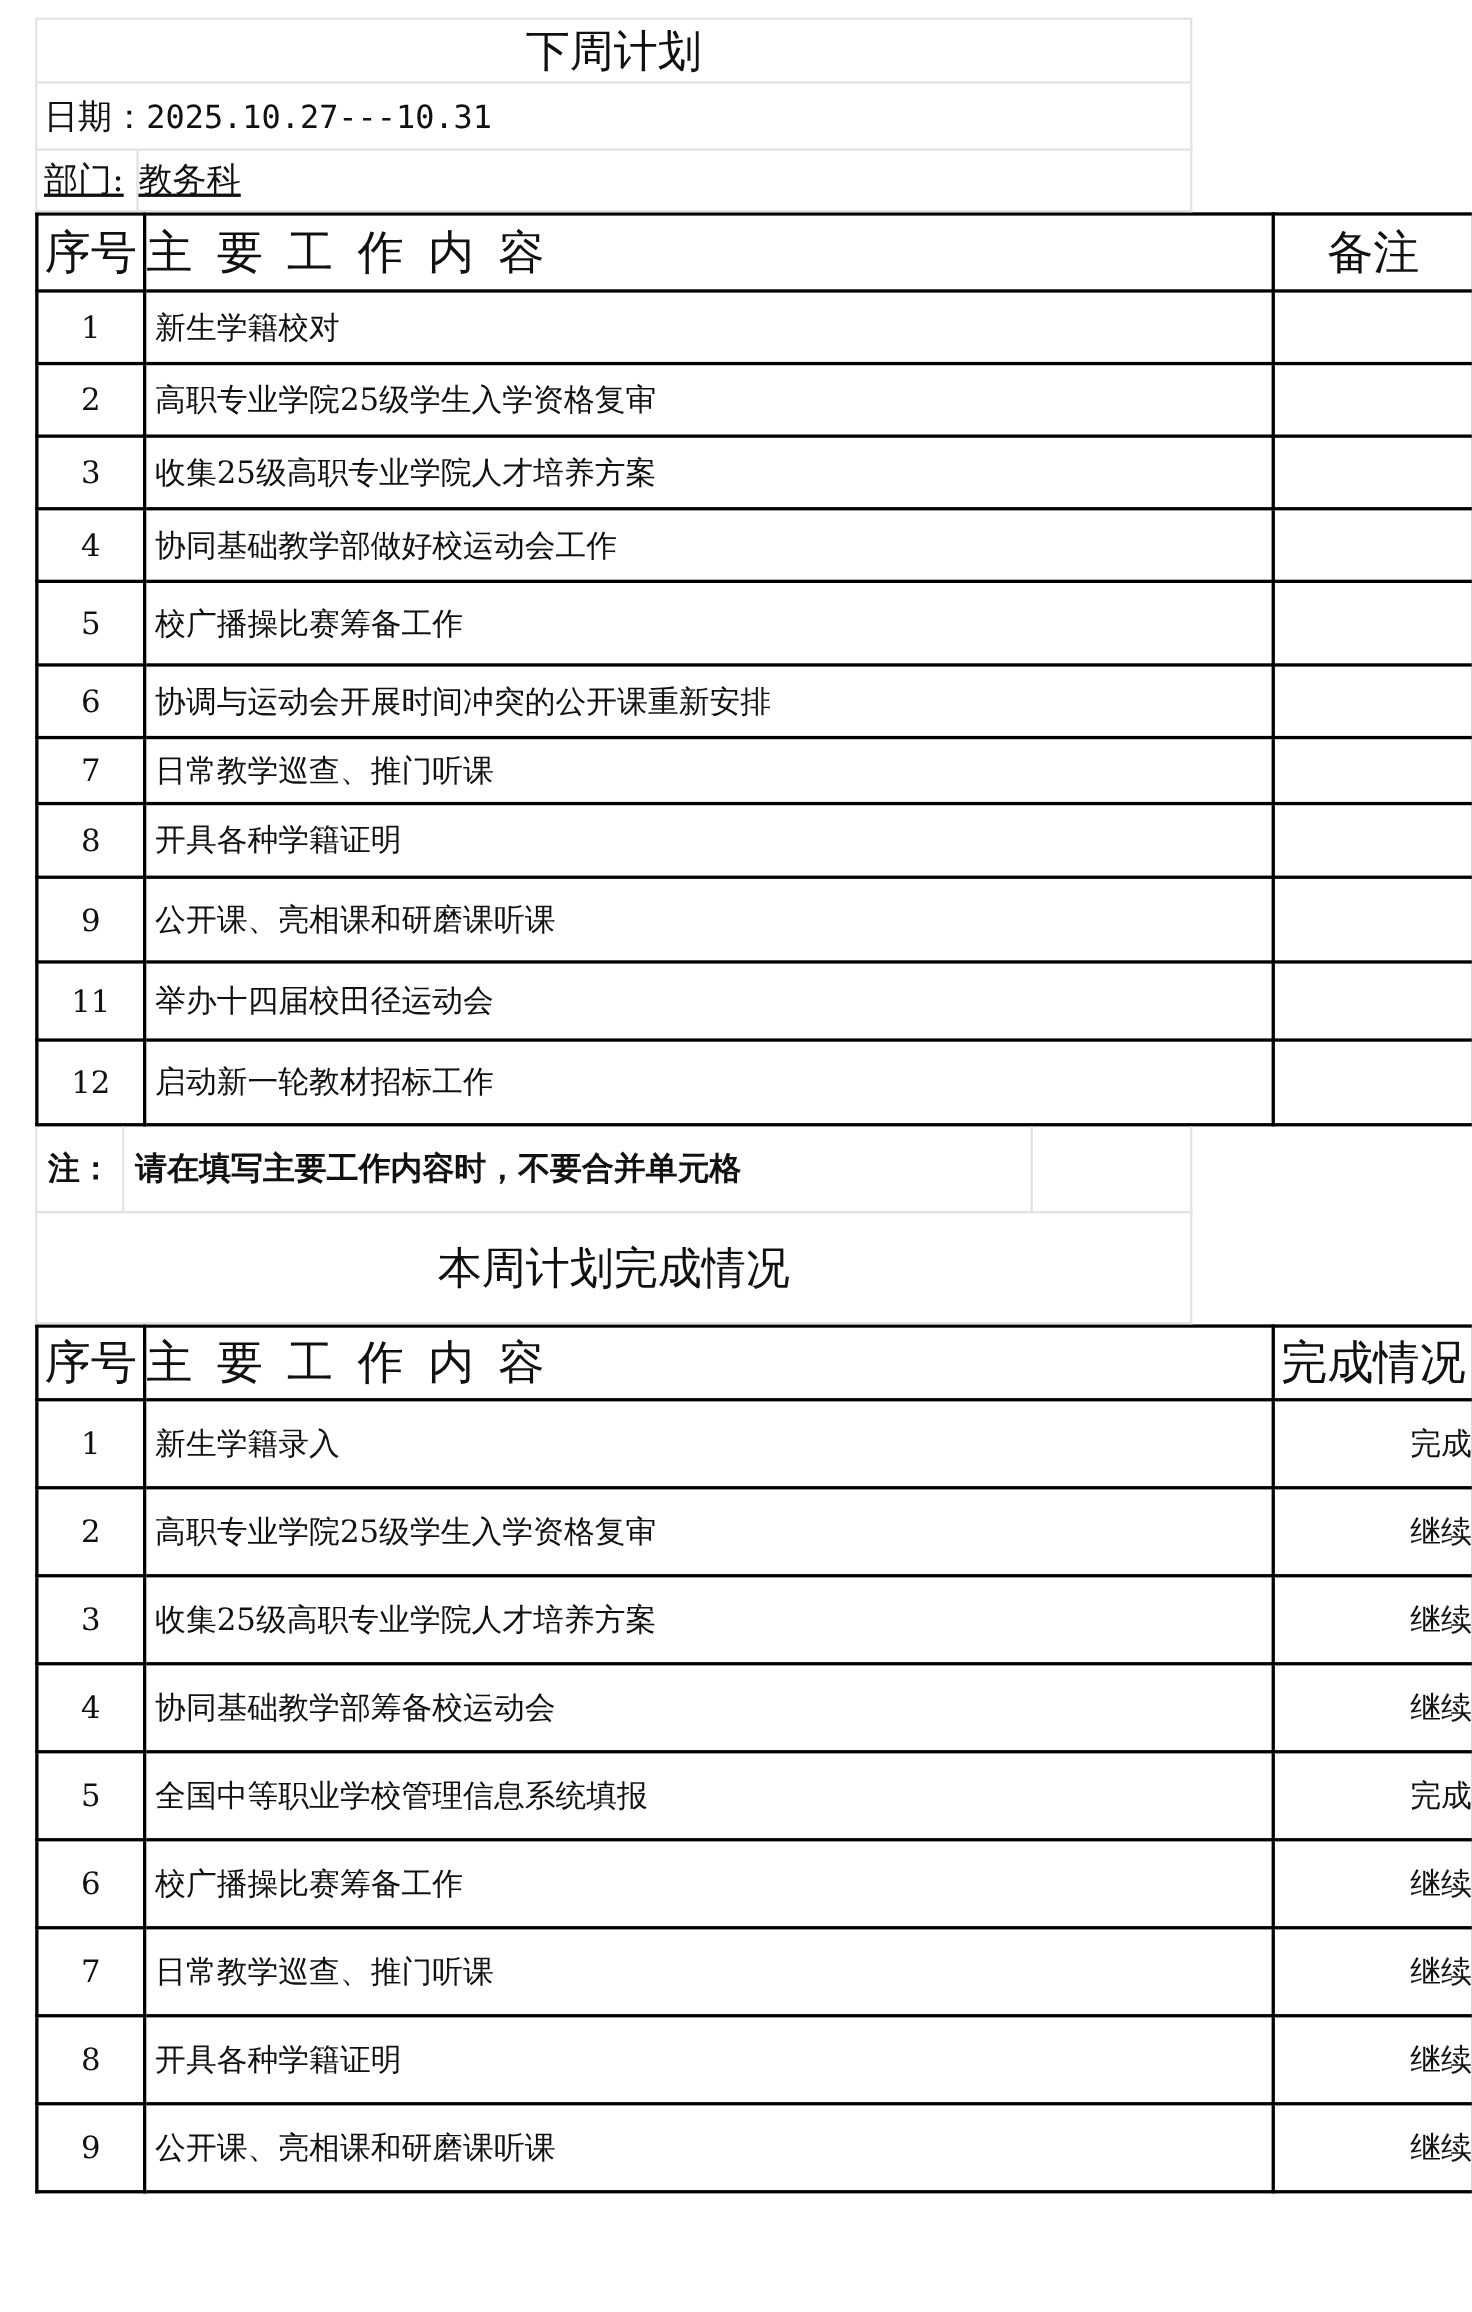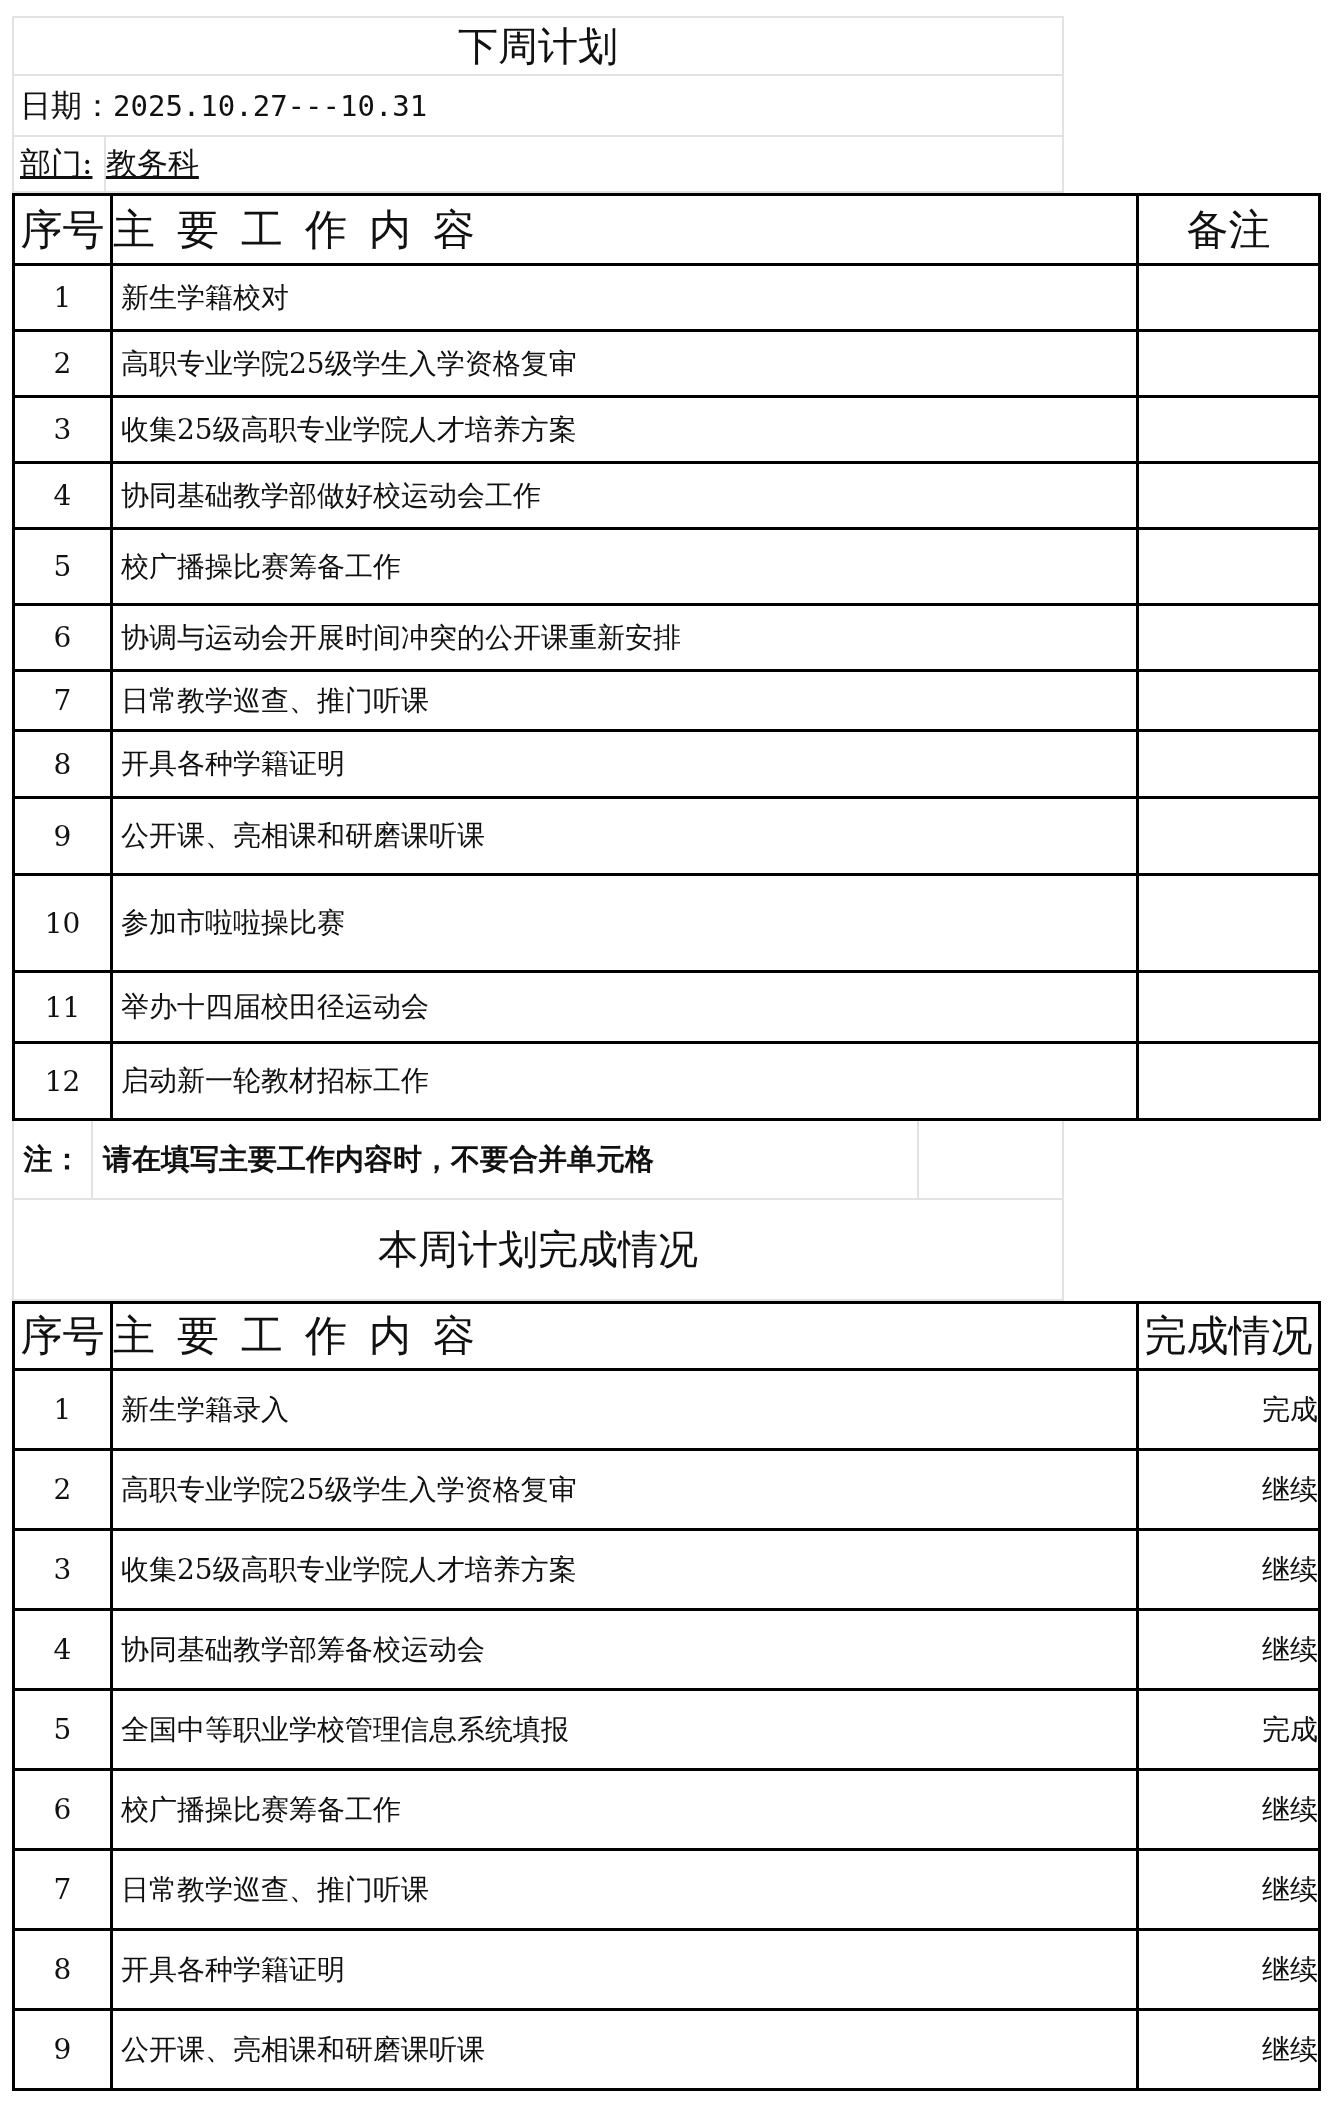--- a/index.html
+++ b/index.html
@@ -1,18 +1,18 @@
 <!DOCTYPE html>
 <html><head>
 <meta charset="utf-8">
 <style>
   html, body { margin: 0; padding: 0; background: #ffffff; }
   body { width: 1338px; height: 2102px; position: relative; overflow: hidden;
          font-family: "DejaVu Serif", "Liberation Serif", serif; color: #111; }
-  .sheet { position: absolute; left: 12px; top: 16px; width: 1052px; border-radius: 26px; }
+  .sheet { position: absolute; left: 32px; top: 16px; width: 1052px; border-radius: 26px; }
   .row { position: relative; box-sizing: border-box; display: flex; align-items: center; }
   .light { border-left: 2px solid #e2e2e2; border-right: 2px solid #e2e2e2; border-bottom: 2px solid #e2e2e2; }
   .light.first { border-top: 2px solid #e2e2e2; }
   .title { justify-content: center; font-size: 40px; }
   .meta { font-size: 31px; padding-left: 6px; }
   .cell { box-sizing: border-box; height: 100%; display: flex; align-items: center; }
   .c1 { width: 98px; justify-content: center; }
   .c2 { width: 1026px; padding-left: 8px; }
   .c3 { width: 182px; justify-content: center; }
   table.grid { border-collapse: collapse; width: 1306px; table-layout: fixed; }
@@ -101,25 +101,20 @@
     <tr style="height:67px;">
       <td class="num">8</td>
       <td class="txt">开具各种学籍证明</td>
       <td></td>
     </tr>
     <tr style="height:77px;">
       <td class="num">9</td>
       <td class="txt">公开课、亮相课和研磨课听课</td>
       <td></td>
     </tr>
-    <tr style="height:97px;">
-      <td class="num">10</td>
-      <td class="txt">参加市啦啦操比赛</td>
-      <td></td>
-    </tr>
     <tr style="height:71px;">
       <td class="num">11</td>
       <td class="txt">举办十四届校田径运动会</td>
       <td></td>
     </tr>
     <tr style="height:77px;">
       <td class="num">12</td>
       <td class="txt">启动新一轮教材招标工作</td>
       <td></td>
     </tr>

